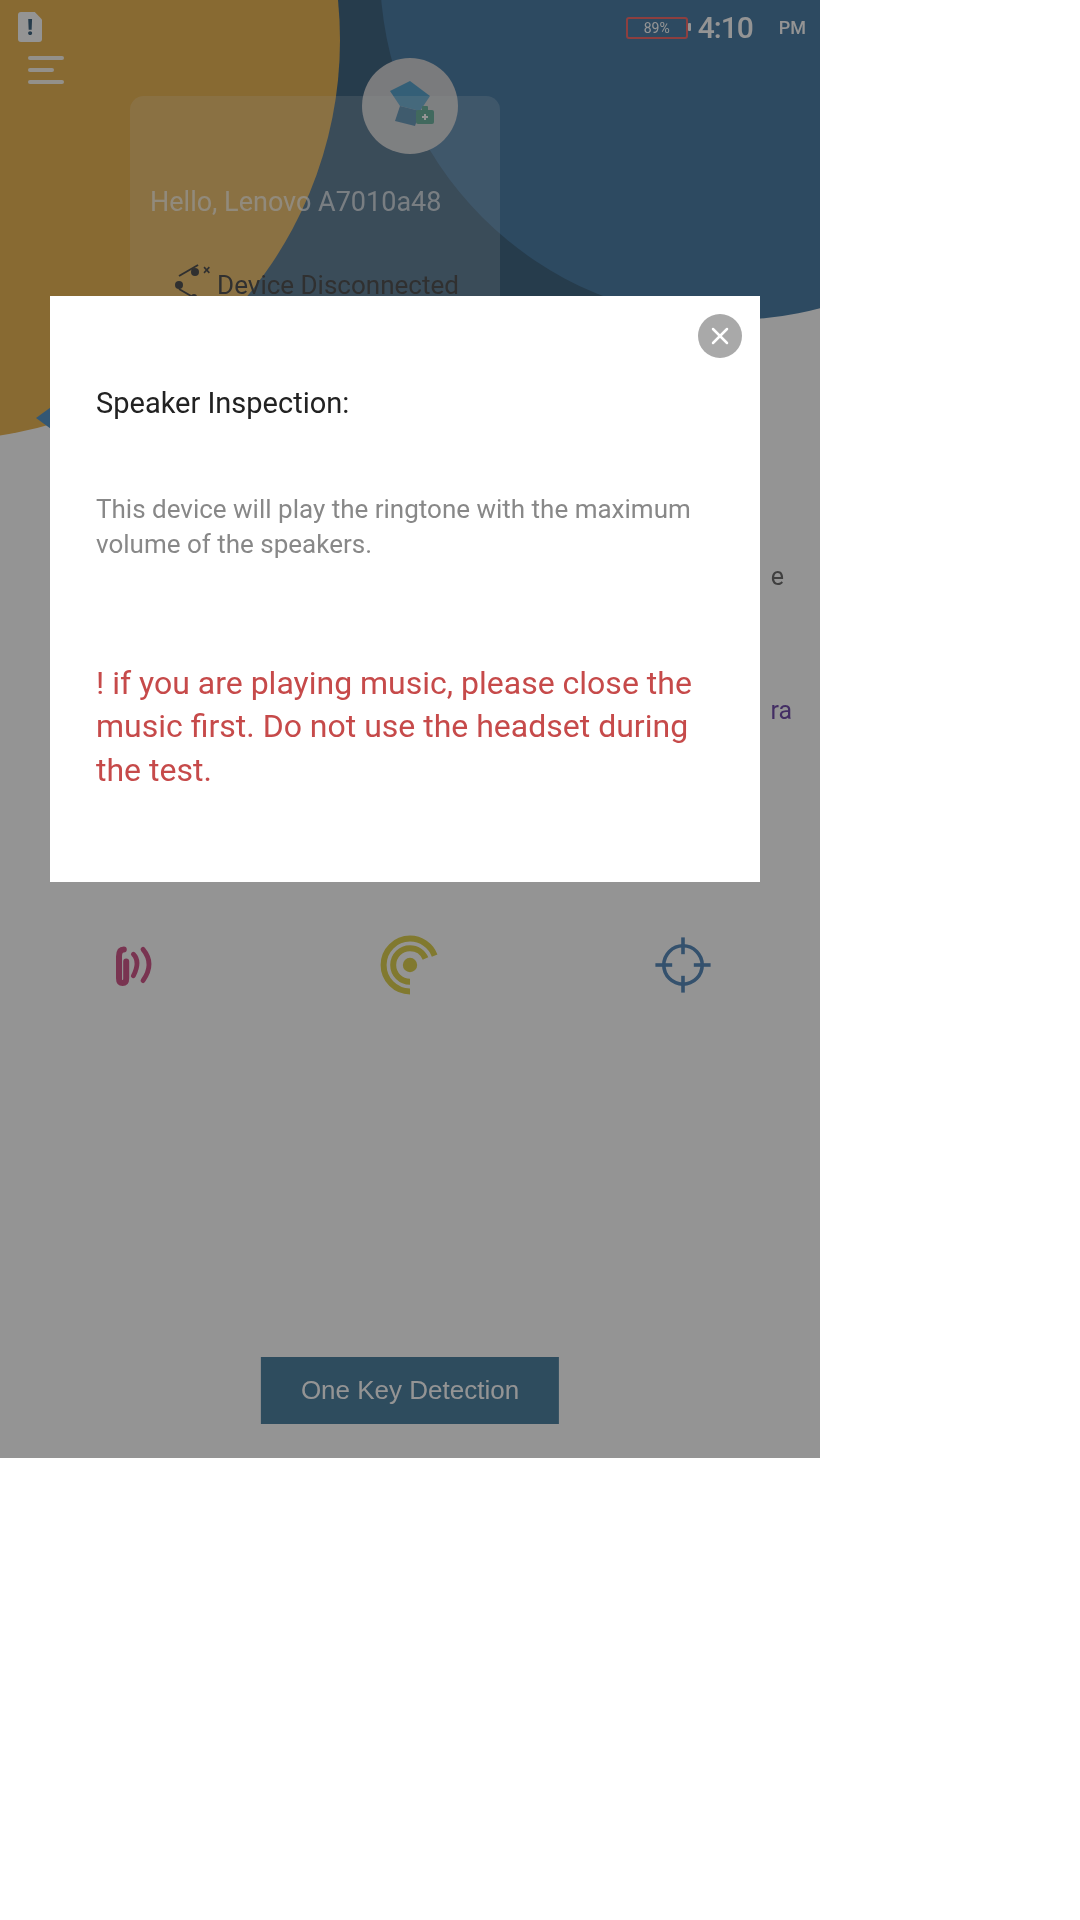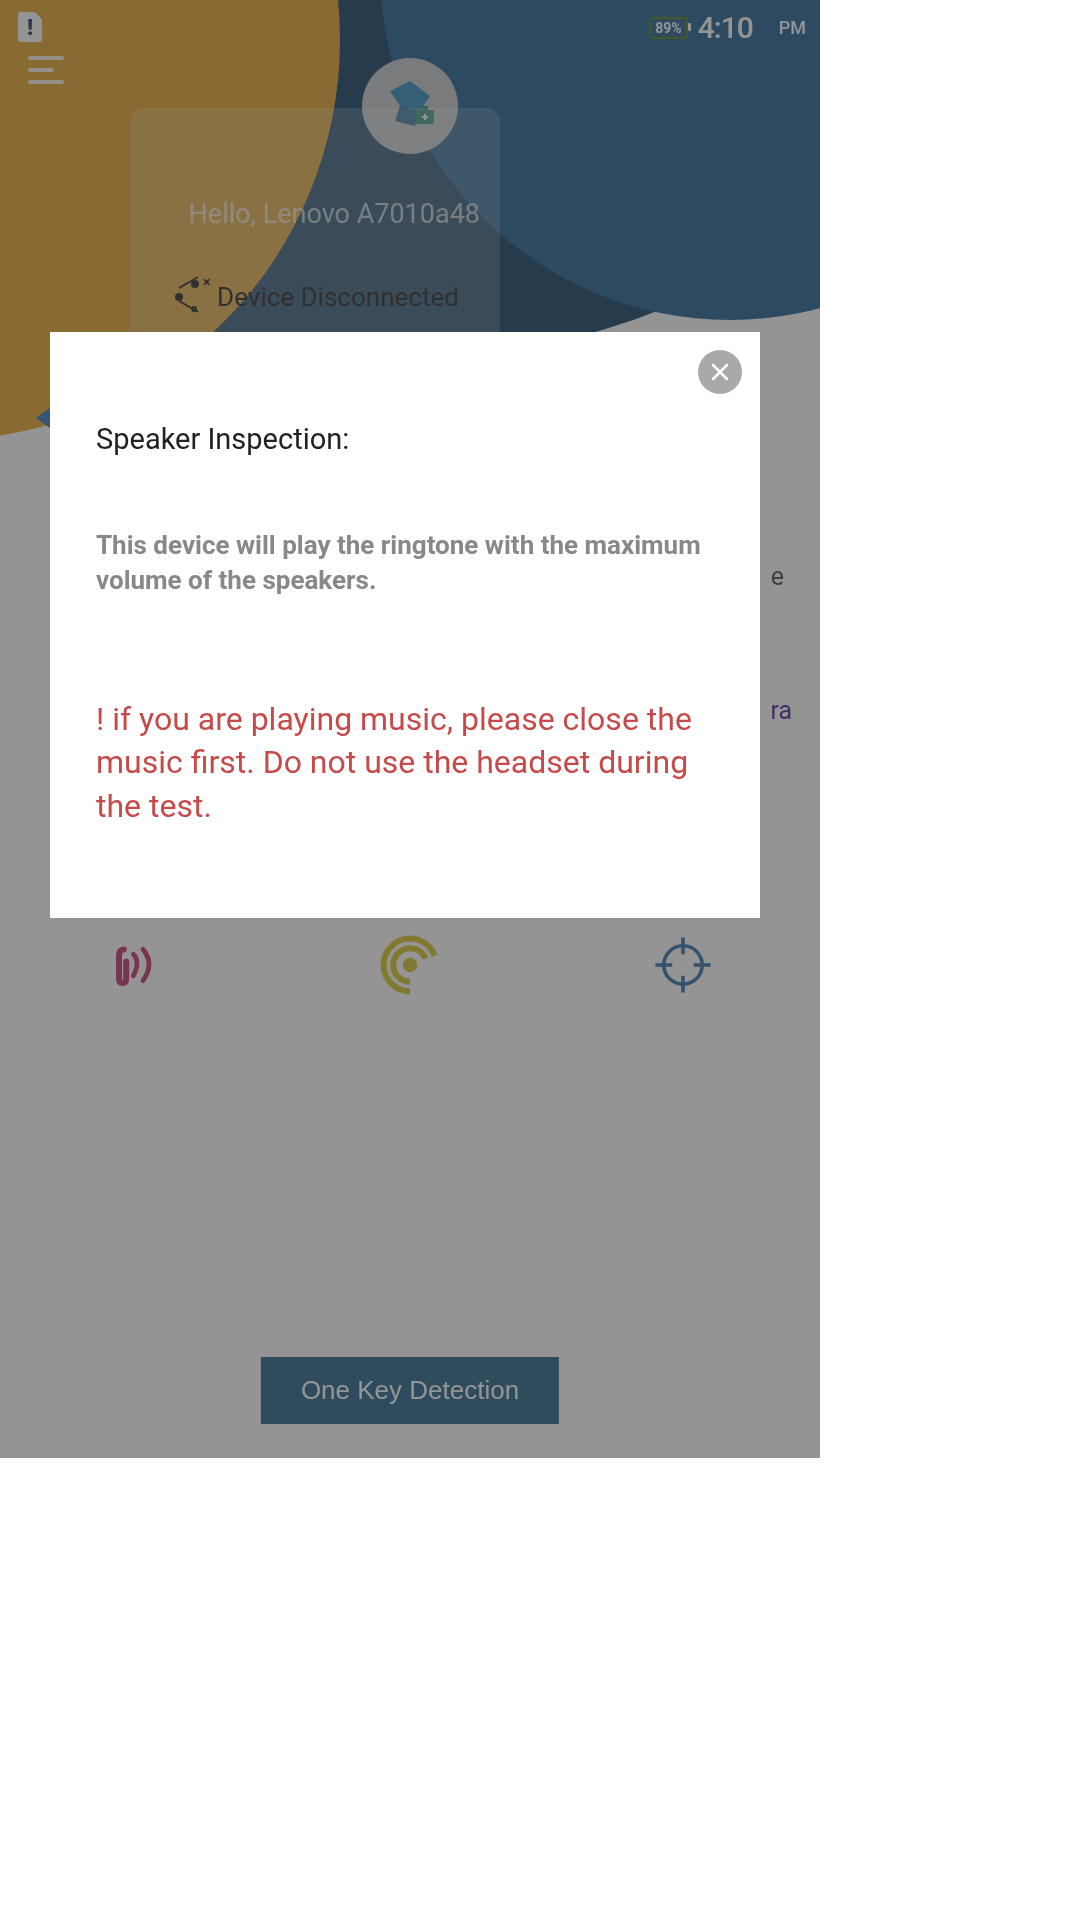--- a/index.html
+++ b/index.html
@@ -40,25 +40,25 @@
   }
 
   
   .status-bar {
     position: absolute;
     top: 10px; right: 14px;
     display: flex; align-items: center; gap: 10px;
     color: #fff;
   }
   .status-bar .battery {
-    border: 2px solid #4d7c0f;
+    border: 2px solid #ef4444;
     border-radius: 3px;
-    padding: 0 4px;
+    padding: 0 16px;
     font-size: 14px;
-    font-weight: 700;
+    font-weight: 400;
     position: relative;
     line-height: 18px;
   }
   .status-bar .battery::after {
     content:"";
     position:absolute;
     right:-5px; top:4px;
     width:3px; height:8px;
     background:#fff;
     border-radius:1px;
@@ -88,26 +88,26 @@
   }
   .hamburger span {
     height: 4px; background: rgba(255,255,255,0.9);
     border-radius: 2px;
   }
   .hamburger span:nth-child(2){ width: 26px; }
 
   
   .card {
     position: absolute;
-    top: 108px; left: 130px;
+    top: 96px; left: 130px;
     width: 370px;
     background: rgba(255,255,255,0.18);
     border-radius: 14px;
     padding: 90px 20px 30px;
-    text-align: right;
+    text-align: left;
   }
   .card .hello {
     color: rgba(255,255,255,0.7);
     font-size: 27px;
     font-weight: 400;
   }
   .card .status-row {
     margin-top: 50px;
     display: flex; align-items: center; justify-content: center; gap: 12px;
   }
@@ -187,21 +187,21 @@
     position: absolute; inset: 0;
     background: rgba(60,60,60,0.55);
   }
 
   
   .modal {
     position: absolute;
     top: 296px;
     left: 50px; right: 60px;
     background: #fff;
-    display: flex; flex-direction: column; margin-top: 36px;
+    display: flex; flex-direction: column;
   }
   .modal .close {
     position: absolute;
     top: 18px; right: 18px;
     width: 44px; height: 44px;
     background: #a9a9a9;
     border-radius: 50%;
     border: none;
     display: flex; align-items: center; justify-content: center;
     cursor: pointer;
@@ -214,21 +214,20 @@
     font-size: 29px;
     color: #222;
     font-weight: 400;
     margin-bottom: 72px;
   }
   .modal .desc {
     font-size: 26px;
     color: #888;
     line-height: 1.35;
     margin-bottom: 100px;
-    font-weight: bold;
   }
   .modal .warn {
     font-size: 32px;
     color: #c64a4a;
     line-height: 1.35;
   }
   .modal .test-btn {
     width: 100%;
     background: #33aaf0;
     color: #fff;

